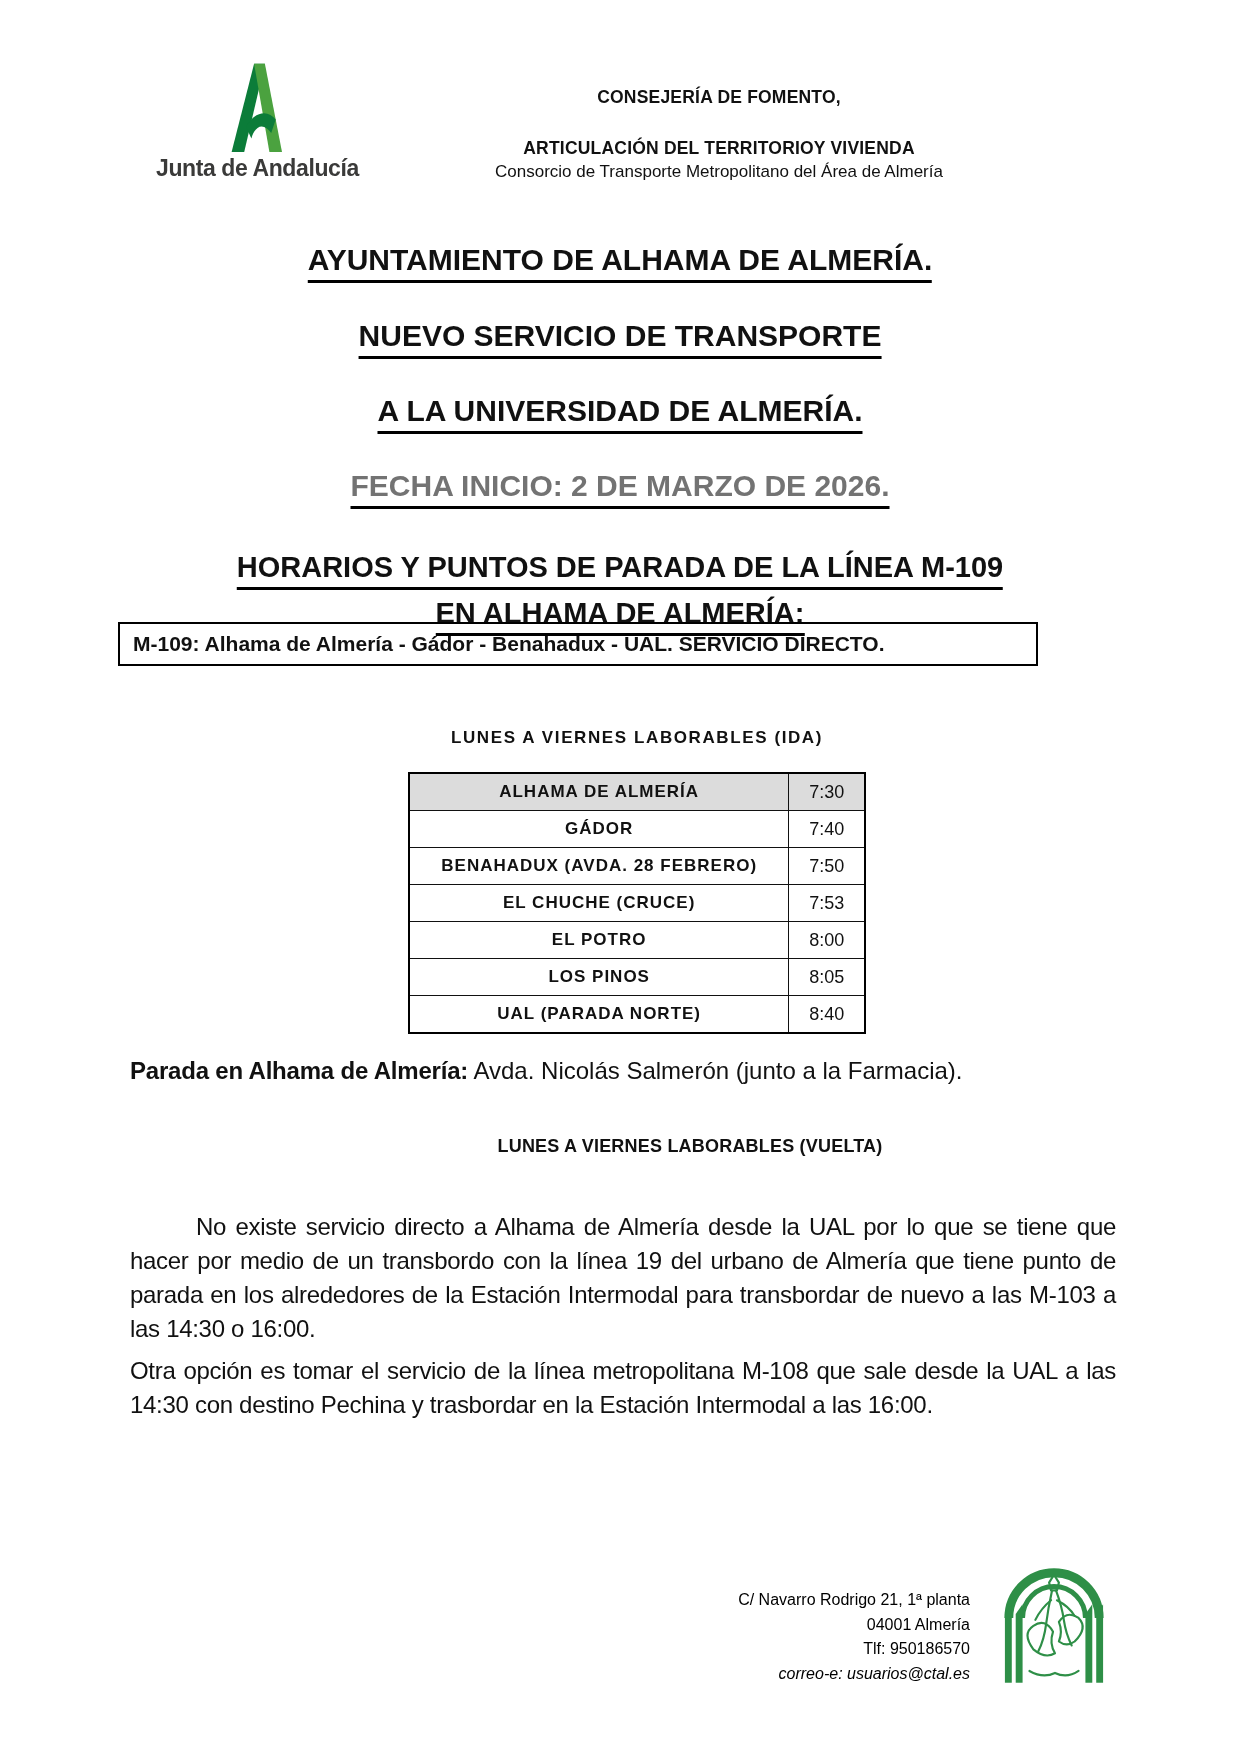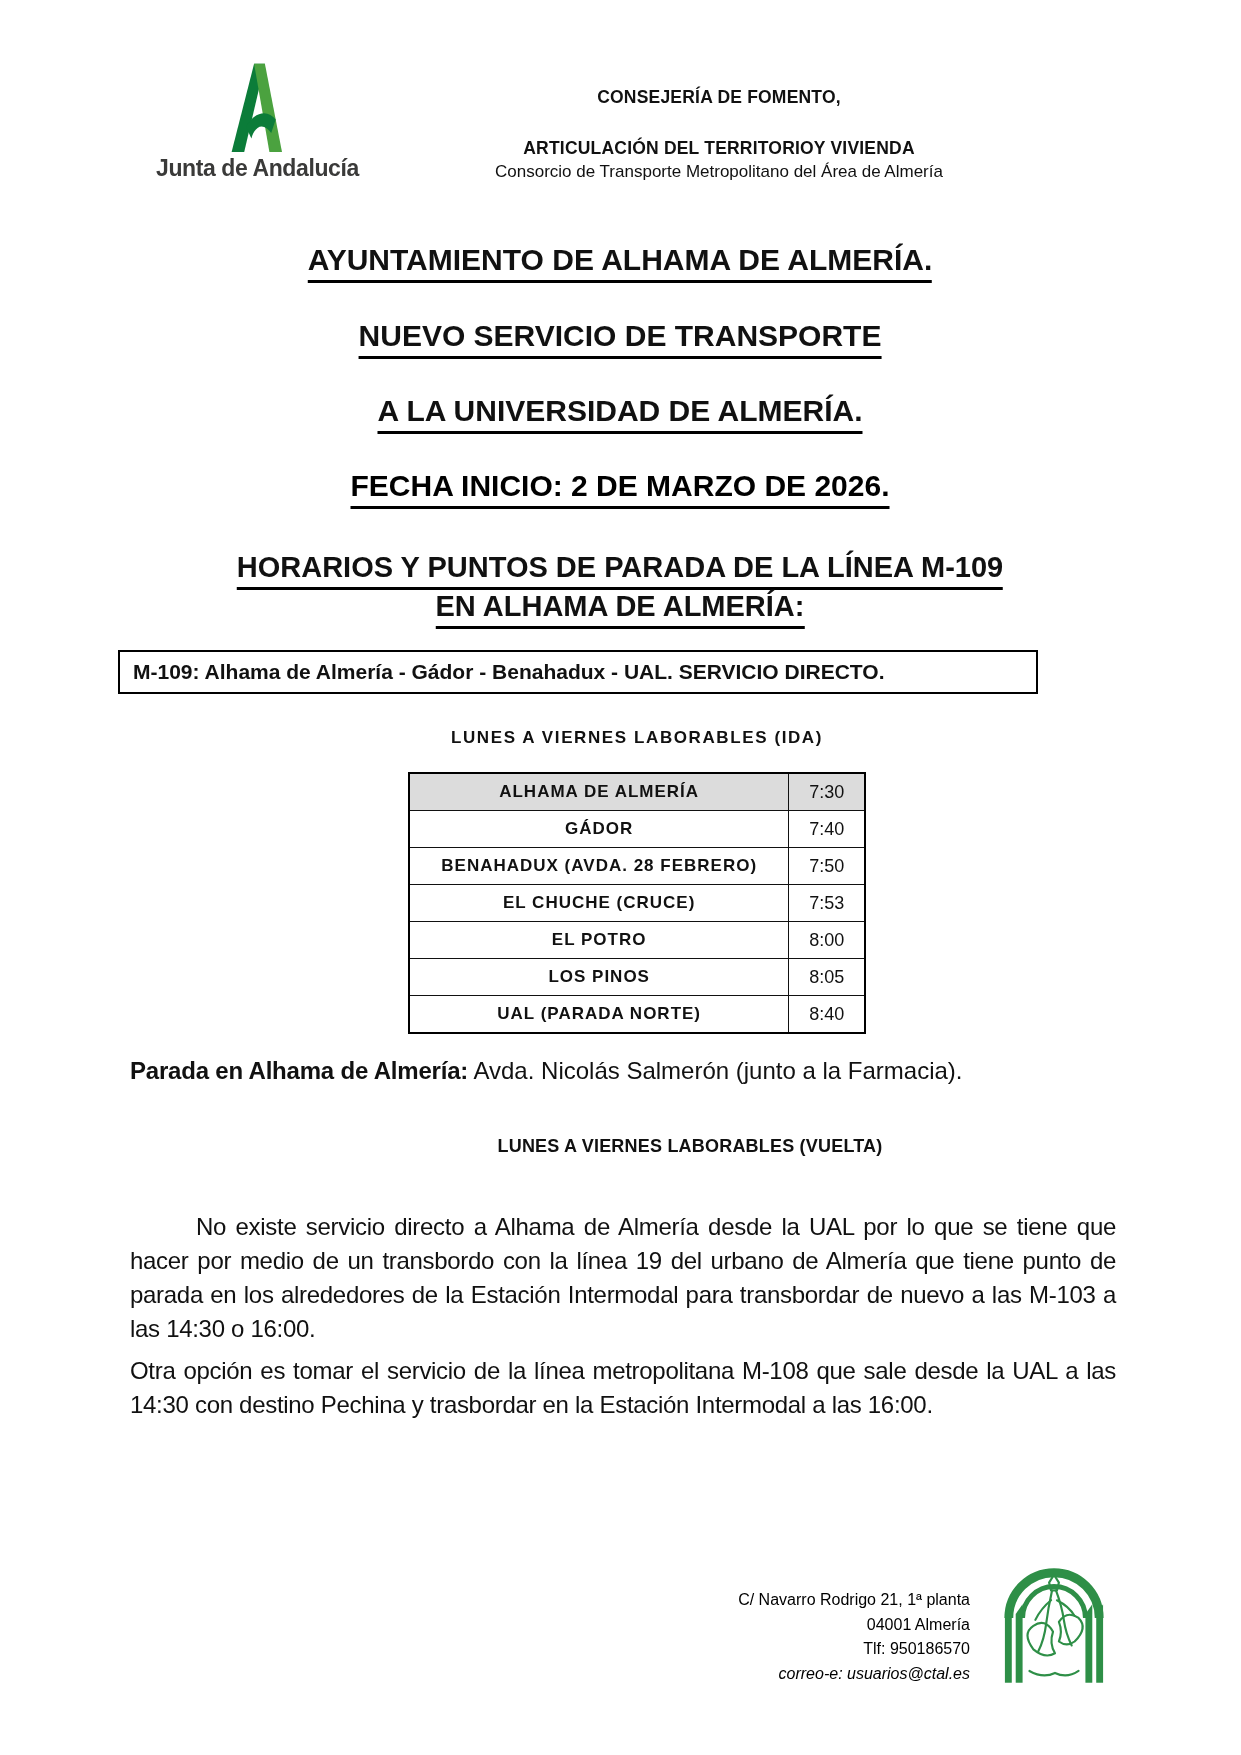--- a/index.html
+++ b/index.html
@@ -14,27 +14,27 @@
   .logo-a{display:block;margin:0 auto;width:56px;height:90px;}
   .wordmark{margin-top:3px;font-size:23px;font-weight:bold;color:#3a3a39;letter-spacing:-0.4px;white-space:nowrap;}
   .org-block{left:468px;top:58px;width:502px;text-align:center;line-height:23px;}
   .org-bold{font-weight:bold;font-size:17.5px;letter-spacing:0.2px;margin-top:28px;}
   .org-sub{margin-top:0;font-size:17px;}
 
   
   .cline{left:620px;transform:translateX(-50%);white-space:nowrap;text-align:center;}
   .title{font-size:30px;font-weight:bold;}
   .title .u, .horarios .u{display:inline-block;border-bottom:3px solid #000;padding-bottom:3px;}
-  .fecha{color:#000000;}
+  .fecha{color:#737373;}
   .fecha .u{border-bottom-color:#000;}
   .horarios{font-size:29px;font-weight:bold;}
-  .horarios .line{display:block;}
+  .horarios .line{display:block;margin-bottom:7px;}
 
   
-  .route-box{left:118px;top:650px;width:903px;height:40px;border:2px solid #000;
+  .route-box{left:118px;top:622px;width:903px;height:40px;border:2px solid #000;
     font-size:21px;font-weight:bold;line-height:40px;padding-left:13px;white-space:nowrap;}
 
   
   .tcaption{font-size:17px;font-weight:bold;white-space:nowrap;}
   .ida-caption{left:637px;top:728px;transform:translateX(-50%);letter-spacing:1.6px;}
   .vuelta-caption{left:690px;top:1136px;transform:translateX(-50%);font-size:18px;letter-spacing:0.2px;}
 
   table{border-collapse:collapse;}
   td{border:1.6px solid #111;text-align:center;vertical-align:middle;padding:0 4px;}
   tr.shaded td{background:#dcdcdc;}

